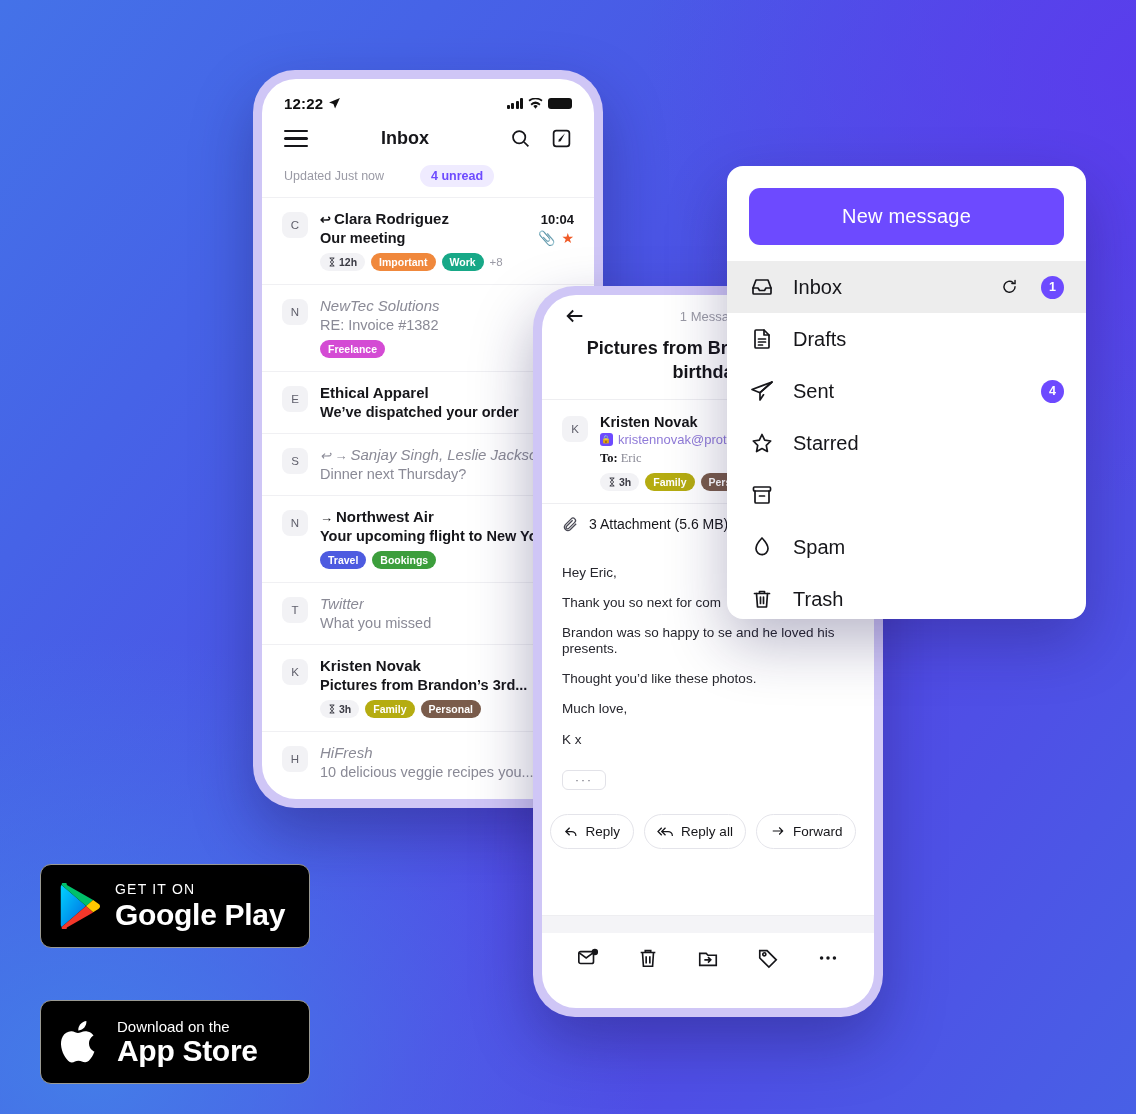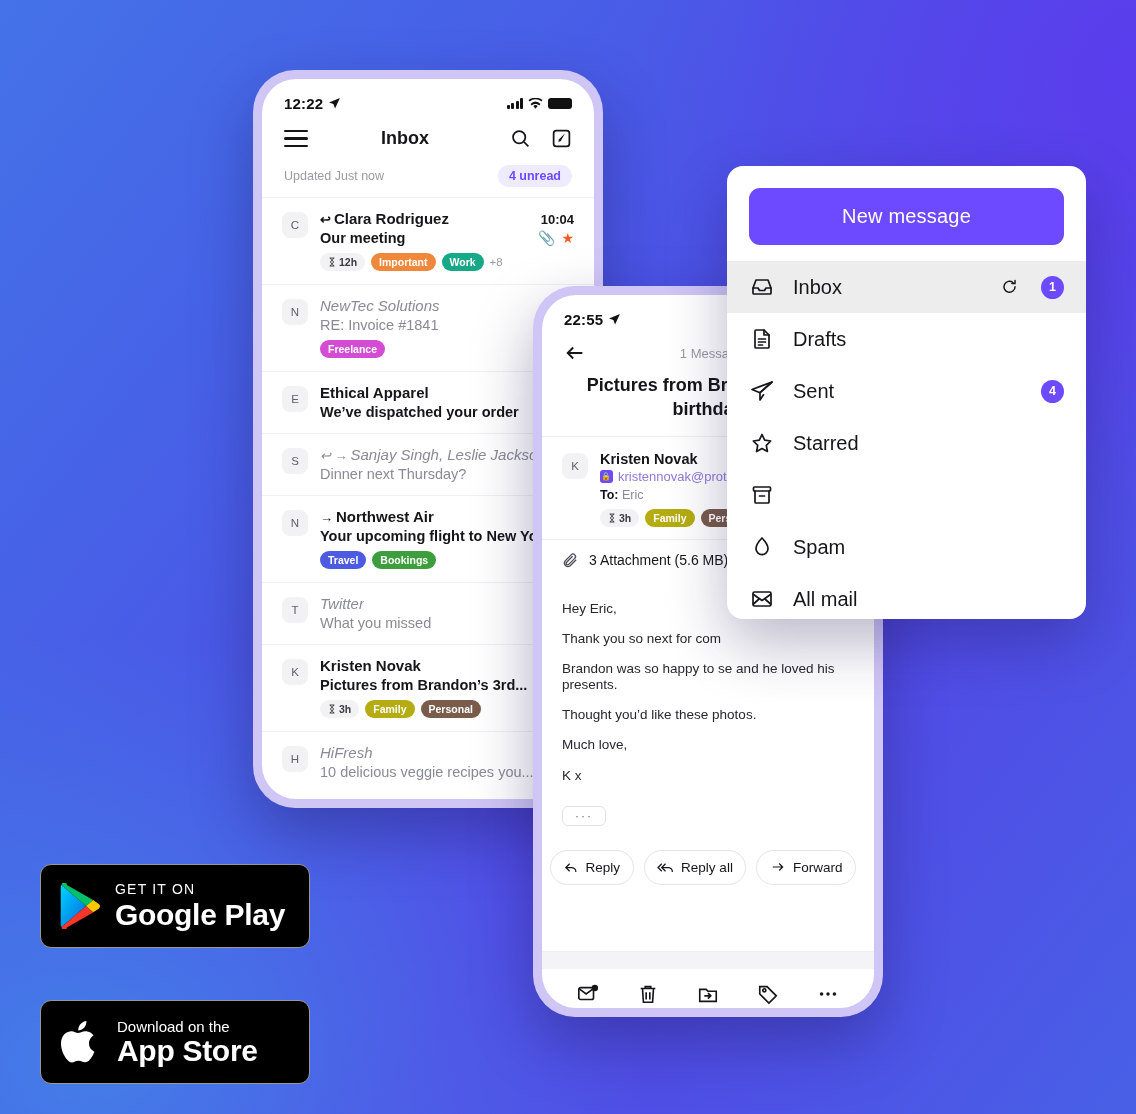--- a/index.html
+++ b/index.html
@@ -72,22 +72,23 @@
   .inbox-head {
     display:flex; align-items:center; justify-content:space-between;
     padding: 12px 22px 14px 22px;
   }
   .hamb { width:24px; display:flex; flex-direction:column; gap:5px; cursor:pointer; }
   .hamb span { display:block; height:2.4px; background:#16161a; border-radius:2px; }
   .inbox-title { font-size:18px; font-weight:bold; color:#16161a; margin-left:-8px; }
   .head-icons { display:flex; align-items:center; gap:20px; }
 
   .updated-row {
-    display:flex; align-items:center; justify-content:space-between;
+    display:flex; align-items:center; 
     padding: 2px 22px 10px 22px;
+    gap: 36px;
   }
   .updated-txt { font-size:12.5px; color:#9a9aa5; }
   .unread-pill {
     font-size:12.5px; font-weight:bold; color:#6D4AFF;
     background:#EFEBFF; border-radius:11px; padding:4px 11px;
   }
 
   
   .mailrow {
     display:flex; gap:12px;
@@ -146,21 +147,21 @@
     padding: 14px 20px 12px 20px;
   }
   .msg-from { display:flex; gap:12px; }
   .from-name { font-size:14.5px; font-weight:bold; color:#16161a; }
   .from-mail { font-size:13px; color:#8f7ad8; display:flex; align-items:center; gap:5px; margin-top:2px; }
   .lock {
     width:13px; height:13px; border-radius:3px; background:#6D4AFF;
     display:inline-flex; align-items:center; justify-content:center;
     font-size:8px; color:#fff;
   }
-  .to-line { font-size:12.5px; color:#8a8a96; margin-top:4px; }
+  .to-line { font-size:12.5px; color:#8a8a96; margin-top:4px;font-family:Liberation Serif, serif; }
   .to-line b { color:#16161a; }
   .attach-row {
     display:flex; align-items:center; gap:10px;
     border-top:1px solid #eeeef1;
     padding: 12px 20px;
     font-size:14px; color:#16161a;
   }
   .msg-body { padding: 6px 20px 4px 20px; font-size:13.5px; color:#27272e; line-height:1.2; }
   .msg-body p { margin: 14px 0; }
   .dots-btn {
@@ -307,21 +308,21 @@
             </div>
           </div>
           <div class="mailrow">
             <div class="avatar">N</div>
             <div class="rowbody">
               <div class="rowtop">
                 <div class="sender read">NewTec Solutions</div>
                 <div class="rowtime read"></div>
               </div>
               <div class="subjline">
-                <div class="subject read">RE: Invoice #1841</div>
+                <div class="subject read">RE: Invoice #1382</div>
                 <div class="rowmeta"></div>
               </div>
               <div class="labels">
                 <span class="pill" style="background:#D44BD4">Freelance</span>
               </div>
             </div>
           </div>
           <div class="mailrow">
             <div class="avatar">E</div>
             <div class="rowbody">
@@ -415,29 +416,20 @@
               </div>
             </div>
           </div>
         </div>
     </div>
   </div>
 
   <div class="phone" id="phone-message">
     <div class="screen">
 
-      <div class="statusbar">
-        <div class="sb-left">
-          <span>22:55</span>
-          <svg class="loc-arrow" width="13" height="13" viewBox="0 0 24 24">
-              <path d="M22 2 2 10l8 3 3 8z" fill="#111"></path>
-            </svg>
-        </div>
-        <div class="sb-right"></div>
-      </div>
 
       <div class="msg-head">
         <svg class="back-arrow" width="22" height="22" viewBox="0 0 24 24" fill="none" stroke="#16161a" stroke-width="2">
             <path d="M20 12H4M10 6l-6 6 6 6"></path>
           </svg>
         <span class="msg-count">1 Messag</span>
         <span style="width:22px"></span>
       </div>
 
       <div class="msg-title">Pictures from Brandon's 3rd birthday</div>
@@ -599,20 +591,30 @@
             </svg>
           </span>
         </div>
         <div class="menu-item">
           <span class="mi-icon">
             <svg xmlns="http://www.w3.org/2000/svg" fill="none" stroke="#16161a" stroke-width="1.7" stroke-linecap="round" stroke-linejoin="round" width="24" height="24" viewBox="0 0 24 24">
               <path d="M12 3s6 6.2 6 10.6A6 6 0 0 1 6 13.6C6 9.2 12 3 12 3z"></path>
             </svg>
           </span>
           <span class="menu-label">Spam</span>
+        </div>
+        <div class="menu-item">
+          <span class="mi-icon">
+            <svg xmlns="http://www.w3.org/2000/svg" fill="none" stroke="#16161a" stroke-width="1.7" stroke-linecap="round" stroke-linejoin="round" width="24" height="24" viewBox="0 0 24 24">
+              <path d="M4.5 6.5h15M9.5 6.5V4.5h5v2"></path>
+              <path d="M6.5 6.5 7.5 20h9l1-13.5"></path>
+              <path d="M10.5 10v6.5M13.5 10v6.5"></path>
+            </svg>
+          </span>
+          <span class="menu-label">Trash</span>
         </div>
         <div class="menu-item">
           <span class="mi-icon">
             <svg xmlns="http://www.w3.org/2000/svg" fill="none" stroke="#16161a" stroke-width="1.7" stroke-linecap="round" stroke-linejoin="round" width="24" height="24" viewBox="0 0 24 24">
               <rect x="3" y="5" width="18" height="14" rx="1.5"></rect>
               <path d="M3.5 7.5 12 13.5l8.5-6"></path>
               <path d="M3.5 17 9 12M20.5 17 15 12"></path>
             </svg>
           </span>
           <span class="menu-label">All mail</span>

